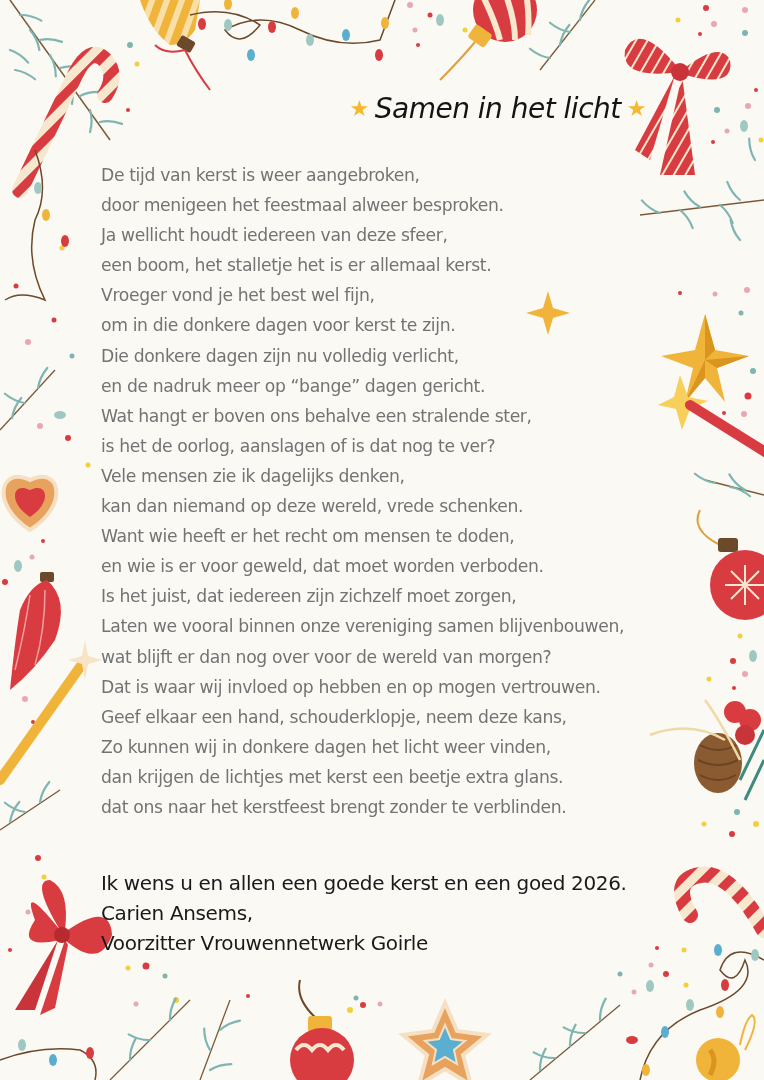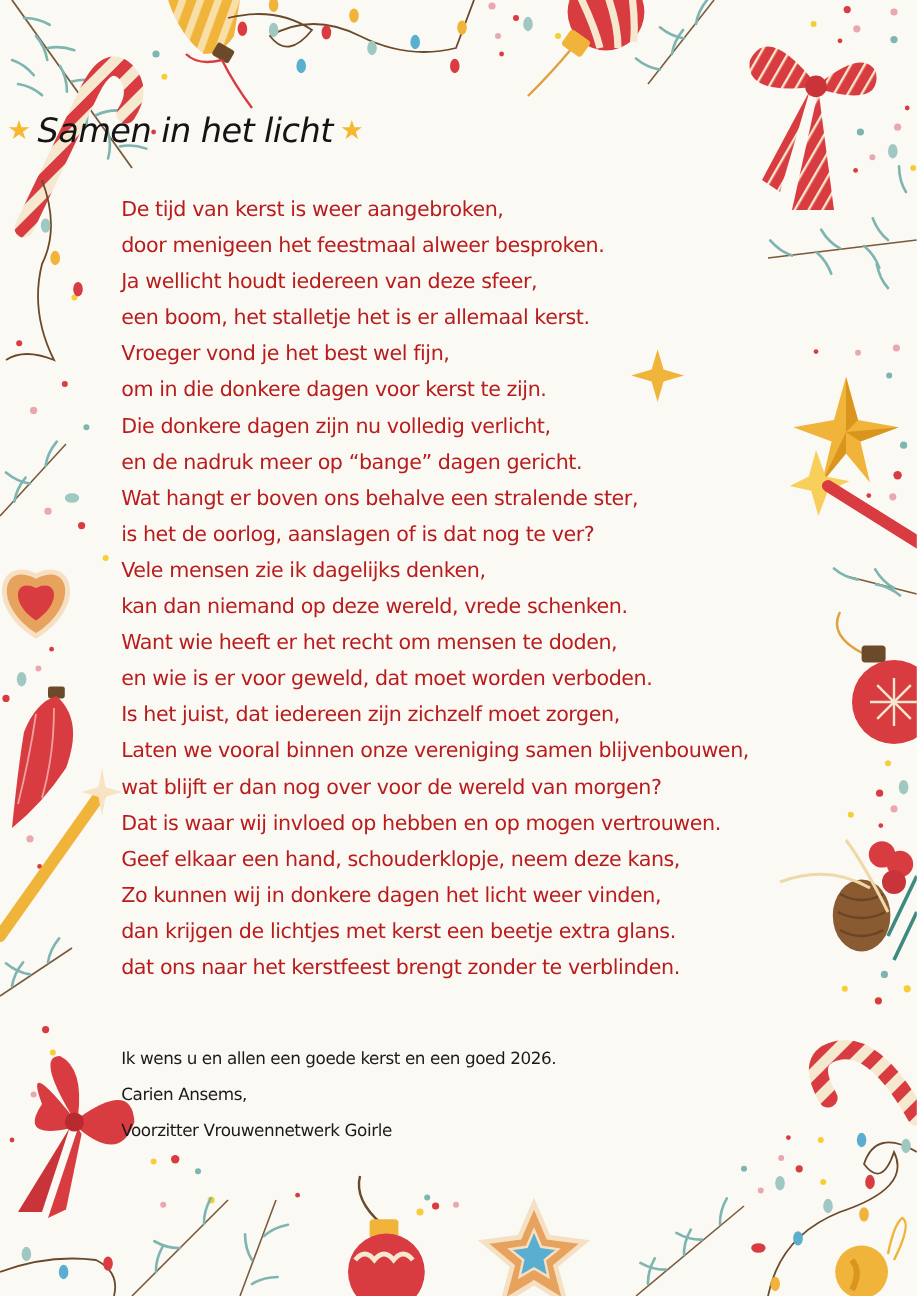--- a/index.html
+++ b/index.html
@@ -5,39 +5,39 @@
   html, body { margin: 0; padding: 0; }
   body {
     width: 764px; height: 1080px; overflow: hidden;
     background: #fbf9f4;
     font-family: "DejaVu Sans", sans-serif;
     position: relative;
   }
   .deco { position: absolute; left: 0; top: 0; width: 764px; height: 1080px; pointer-events: none; }
   .title {
     position: absolute; left: 0; top: 92px; width: 652px;
-    text-align: left;
+    text-align: right;
     font-family: "DejaVu Sans", sans-serif;
     font-style: italic; font-size: 28px; color: #141414;
     letter-spacing: -0.5px;
   }
   .title .star { font-style: normal; font-size: 22px; color: #f5b82e; vertical-align: 2px; margin: 0 6px; }
   .poem {
     position: absolute; left: 101px; top: 160px;
     font-family: "DejaVu Sans", sans-serif;
-    font-size: 17.2px; color: #b91c1c;
+    font-size: 17.2px; color: #737373;
     line-height: 30.1px;
     letter-spacing: -0.35px;
     white-space: nowrap;
   }
   .poem .line { display: block; }
   .closing {
     position: absolute; left: 101px; top: 868px;
     font-family: "DejaVu Sans", sans-serif;
-    font-size: 14px; color: #1a1a1a;
+    font-size: 20px; color: #1a1a1a;
     line-height: 30.1px; letter-spacing: -0.35px;
     white-space: nowrap;
   }
   .closing span { display: block; }
 </style>
 </head>
 <body>
 
 <svg class="deco" viewBox="0 0 764 1080" xmlns="http://www.w3.org/2000/svg">
   <defs>

